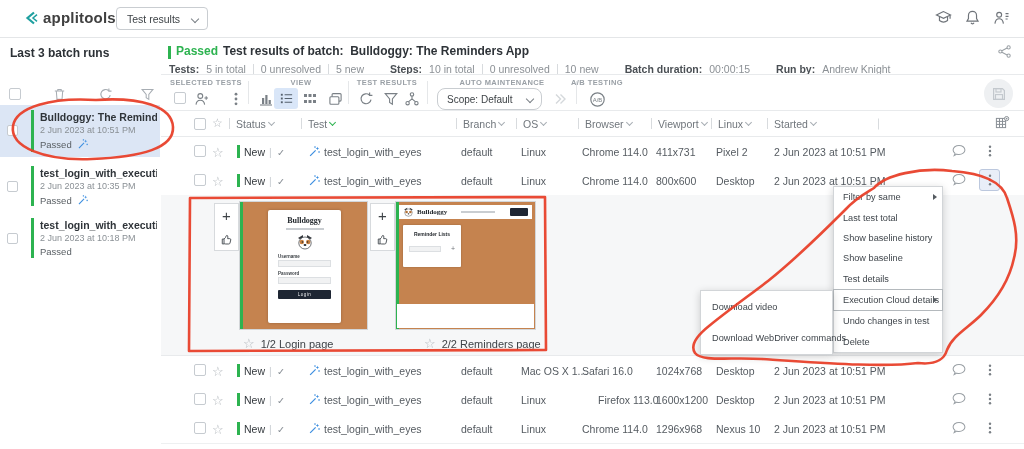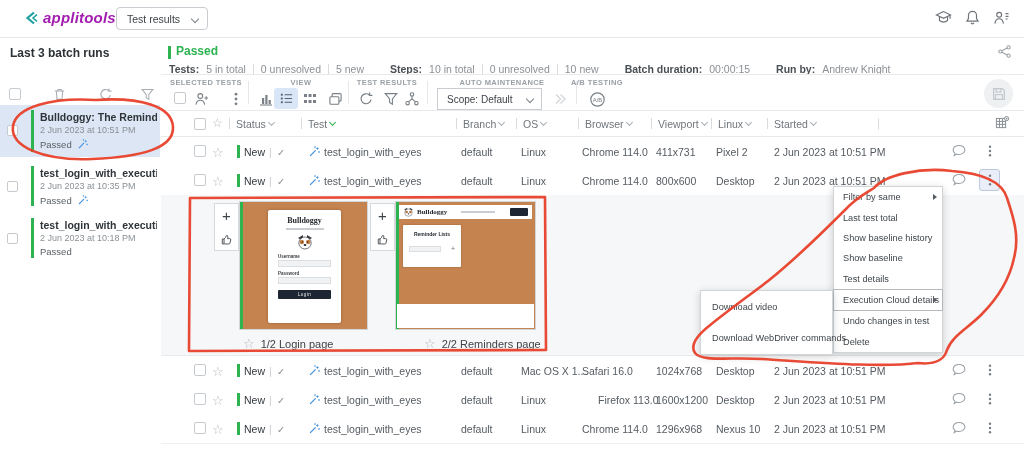--- a/index.html
+++ b/index.html
@@ -7,21 +7,21 @@
         font-family:"Liberation Sans",sans-serif;color:#3a3f44;}
   svg.ic{display:block;}
   .cb{display:inline-block;width:12px;height:12px;border:1px solid #c6cbd0;border-radius:2px;background:#fff;box-sizing:border-box;}
   .chev{display:inline-block;width:6px;height:6px;border-right:1.4px solid #7b8187;border-bottom:1.4px solid #7b8187;transform:rotate(45deg);}
   .sortchev{display:inline-block;width:4px;height:4px;border-right:1.2px solid #a7adb3;border-bottom:1.2px solid #a7adb3;transform:rotate(45deg);margin:-2px 0 0 3px;}
   .sortchev.green{border-color:#2db350;}
 
   
   .topbar{position:absolute;left:0;top:0;width:1024px;height:37px;background:#fff;border-bottom:1px solid #e4e6e8;z-index:5;}
   .logo{position:absolute;left:24px;top:9px;display:flex;align-items:center;gap:5px;}
-  .logo .t1{font-size:15px;font-weight:bold;color:#a21caf;letter-spacing:.2px;font-style:italic;}
+  .logo .t1{font-size:15px;font-weight:bold;color:#404040;letter-spacing:.2px;}
   .logo .t2{font-size:15px;color:#a9adb2;margin-left:-2px;}
   .navdrop{position:absolute;left:116px;top:7px;width:92px;height:23px;border:1px solid #c9cdd1;border-radius:4px;background:#fff;display:flex;align-items:center;box-sizing:border-box;}
   .navdrop .lbl{font-size:10.5px;color:#3e4347;margin-left:10px;flex:1;}
   .navdrop .chev{margin-right:9px;width:5px;height:5px;}
   .topicons{position:absolute;right:14px;top:9px;display:flex;gap:12px;color:#6f747a;}
 
   
   .sidebar{position:absolute;left:0;top:37px;width:175px;height:412px;background:#fff;border-right:1px solid #dcdfe2;box-sizing:border-box;}
   .sb-title{position:absolute;left:10px;top:9px;font-size:12px;font-weight:bold;color:#2c3136;}
   .sb-tools{position:absolute;left:0;top:48px;width:100%;height:20px;color:#a7adb3;}
@@ -44,21 +44,21 @@
   .stats .lab{color:#4a4f54;font-weight:bold;}
   .stats .vsep{width:1px;height:10px;background:#d8dbde;}
   .stats .gap{width:12px;}
 
   
   .toolbar{position:absolute;left:0;top:37px;width:863px;height:37px;border-top:1px solid #e8eaec;border-bottom:1px solid #e8eaec;background:#fff;box-sizing:border-box;}
   .tlab{position:absolute;top:3px;font-size:7.5px;font-weight:bold;letter-spacing:.4px;color:#9aa0a6;text-align:center;}
   .tdiv{position:absolute;top:6px;bottom:6px;width:1px;background:#e5e7e9;}
   .tico{position:absolute;top:16px;color:#7a8086;}
   .tico.box{top:13px;width:24px;height:21px;background:#d9e6f8;border-radius:3px;display:flex;align-items:center;justify-content:center;color:#55616e;}
-  .scopedrop{position:absolute;left:276px;top:13px;width:105px;height:22px;border:1px solid #c9cdd1;border-radius:0;background:#fff;display:flex;align-items:center;box-sizing:border-box;}
+  .scopedrop{position:absolute;left:276px;top:13px;width:105px;height:22px;border:1px solid #c9cdd1;border-radius:8px;background:#fff;display:flex;align-items:center;box-sizing:border-box;}
   .scopedrop .lbl{font-size:10px;color:#3e4347;margin-left:9px;flex:1;}
   .scopedrop .chev{width:5px;height:5px;margin-right:8px;}
   .save{position:absolute;left:823px;top:4px;width:29px;height:29px;border-radius:50%;background:#eef0f2;display:flex;align-items:center;justify-content:center;color:#c3c8cd;}
 
   
   .thead{position:absolute;left:0;top:74px;width:863px;height:26px;border-bottom:1px solid #e8eaec;background:#fff;box-sizing:border-box;}
   .th{position:absolute;top:50%;transform:translateY(-50%);font-size:10.5px;color:#70767c;display:flex;align-items:center;}
   .th .vb{width:1px;height:11px;background:#d8dbde;margin-right:6px;}
   .thead .cb{position:absolute;left:33px;top:7px;}
   .thead .star{position:absolute;left:51px;top:5px;font-size:12px;color:#b3b8bd;}
@@ -307,20 +307,24 @@
       <div class="sb-status">
           <span>Passed</span>
         </div>
     </div>
   </div>
 
   <div class="main">
 
     <span class="bh-bar"></span>
     <span class="bh-status">Passed</span>
+    <span class="bh-title">
+      <span>Test results of batch:</span>&nbsp;
+      <span>Bulldoggy: The Reminders App</span>
+    </span>
     <span class="share">
         <svg class="ic" width="15" height="15">
           <use href="#i-share"></use>
         </svg>
       </span>
 
     <div class="stats">
       <span class="lab">Tests:</span>
       <span>5 in total</span>
         <span class="vsep"></span>

